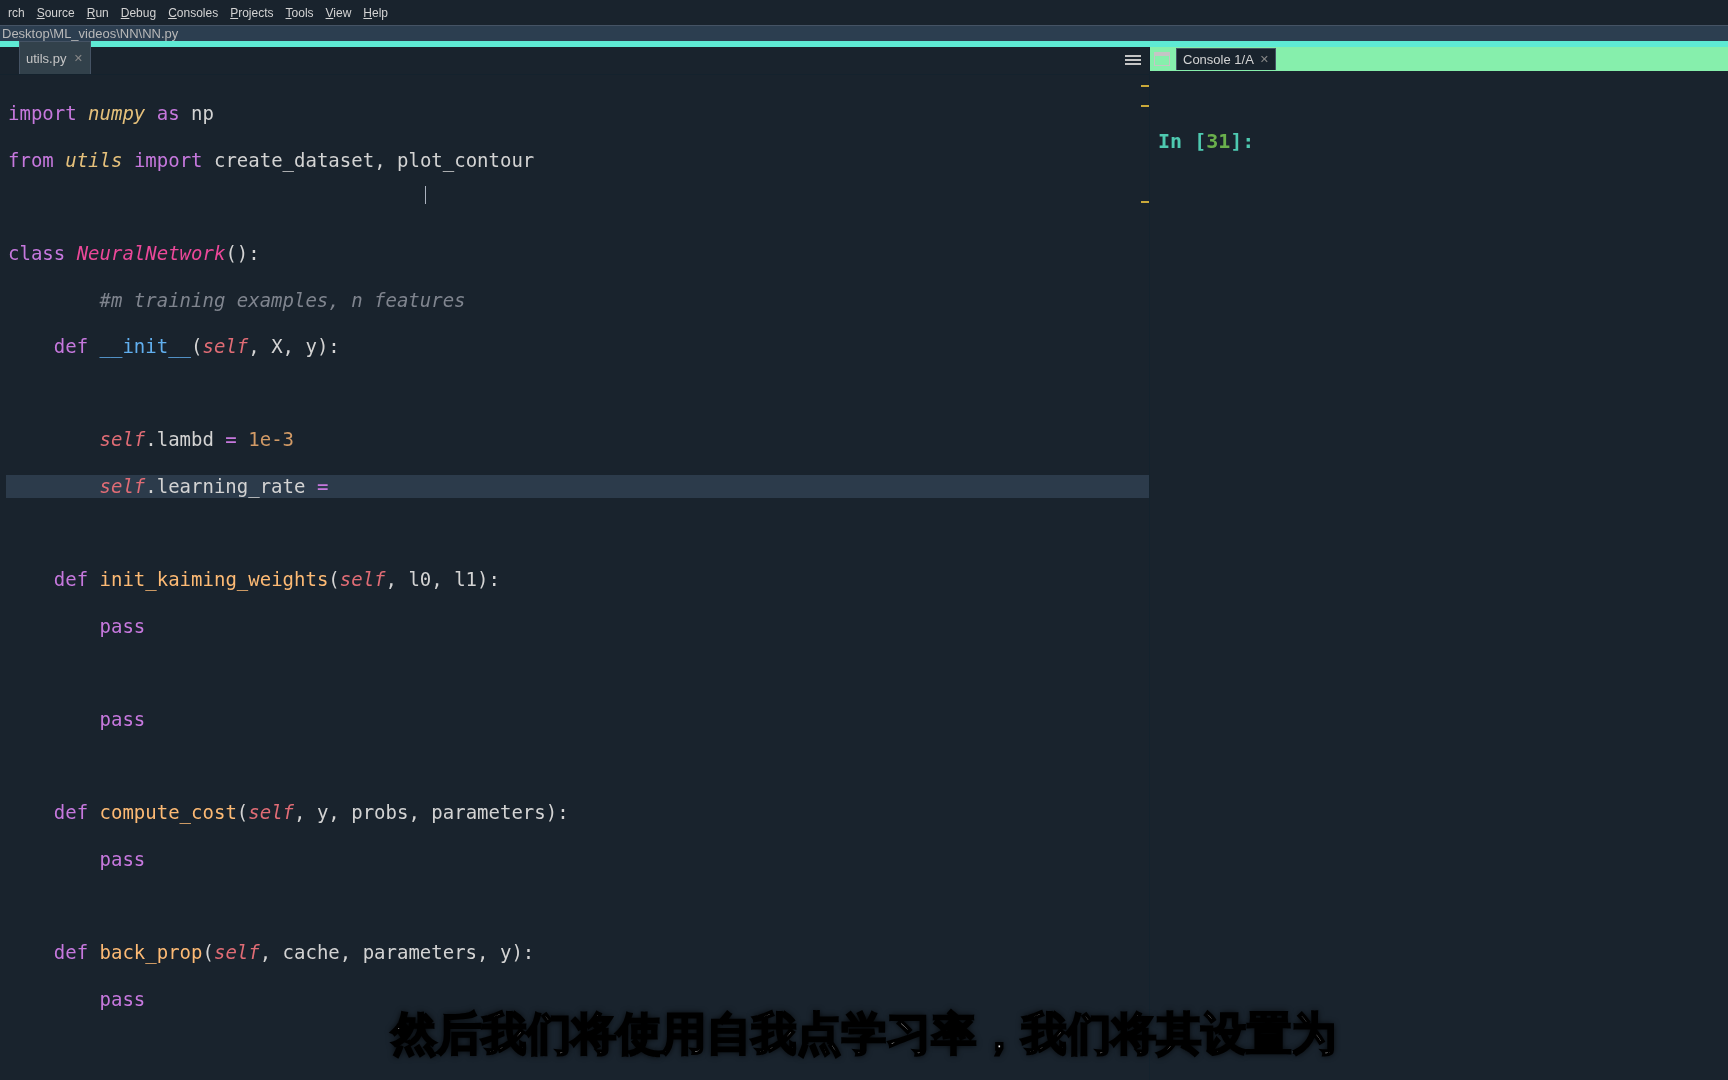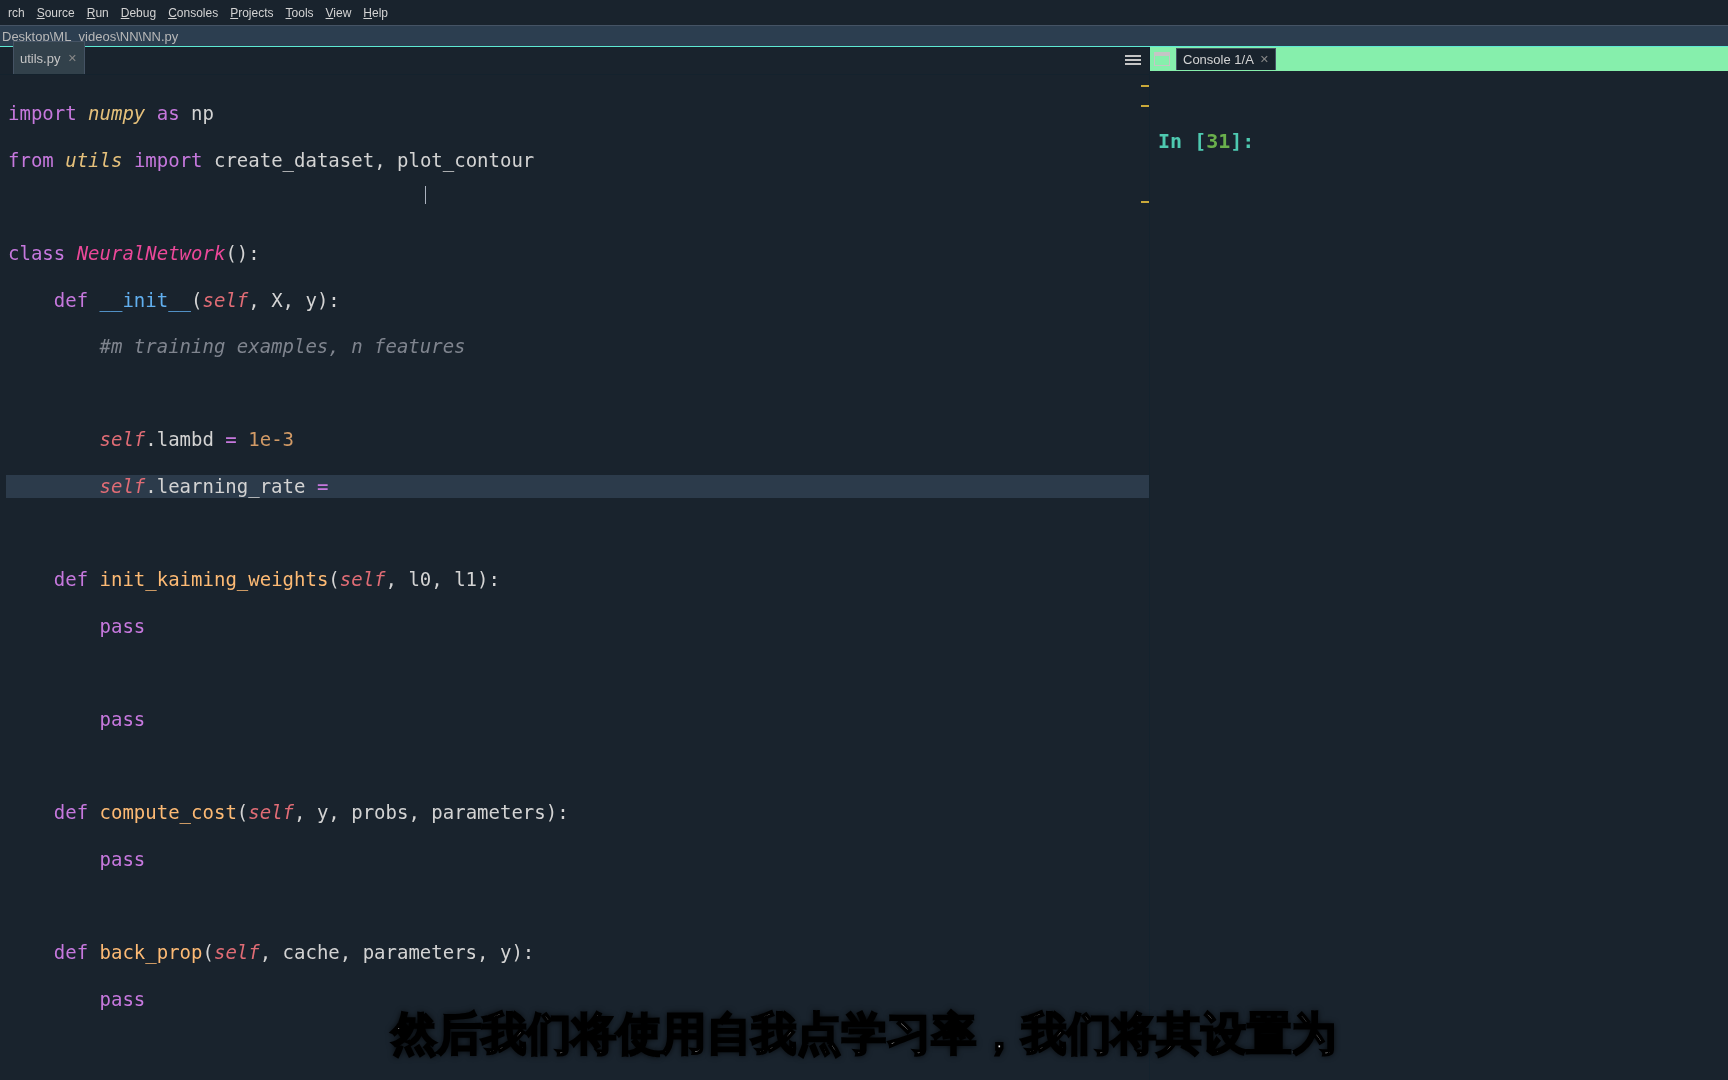--- a/index.html
+++ b/index.html
@@ -29,21 +29,21 @@
 .filepath-bar {
   background: #2c3e50;
   height: 22px;
   display: flex;
   align-items: center;
   padding-left: 2px;
   font-family: "Segoe UI", sans-serif;
   font-size: 13px;
   color: #b8b8b8;
   border-top: 1px solid #455364;
-  border-bottom: 1px solid #5eead4;
+  border-bottom: 6px solid #5eead4;
 }
 .main-row {
   display: flex;
   height: calc(100% - 47px);
 }
 .editor-pane {
   width: 1150px;
   display: flex;
   flex-direction: column;
   border-right: 1px solid #14222d;
@@ -60,21 +60,21 @@
   display: flex;
   align-items: center;
   height: 24px;
   background: #32414b;
   padding: 16px 6px;
   font-family: "Segoe UI", sans-serif;
   font-size: 13px;
   color: #c5c5c5;
   border: 1px solid #455364;
   border-bottom: none;
-  margin-left: 13px;
+  margin-left: 19px;
 }
 .tab .close {
   margin-left: 6px;
   width: 12px;
   height: 12px;
   display: inline-flex;
   align-items: center;
   justify-content: center;
   color: #888;
   font-size: 11px;
@@ -232,22 +232,22 @@
           <div></div>
         </div>
     </div>
     <div class="editor-body">
       <div class="gutter"></div>
       <div class="code">
 <div class="line"><span class="kw">import</span> <span class="bi">numpy</span> <span class="kw">as</span> <span>np</span></div>
 <div class="line"><span class="kw">from</span> <span class="bi">utils</span> <span class="kw">import</span> <span>create_dataset</span>, <span>plot_contour</span></div>
 <div class="line"></div>
 <div class="line"><span class="kw">class</span> <span class="cls">NeuralNetwork</span>():</div>
+<div class="line">        <span class="cmt">#m training examples, n features</span></div>
 <div class="line">    <span class="kw">def</span> <span class="dunderfn">__init__</span>(<span class="self">self</span><span>, X, y):</span></div>
-<div class="line">        <span class="cmt">#m training examples, n features</span></div>
 <div class="line"></div>
 <div class="line">        <span class="self">self</span><span>.lambd </span><span class="op">=</span> <span class="num">1e-3</span></div>
 <div class="line highlight-line">        <span class="self">self</span><span>.learning_rate </span><span class="op">=</span> </div>
 <div class="line"></div>
 <div class="line">    <span class="kw">def</span> <span class="fn">init_kaiming_weights</span>(<span class="self">self</span><span>, l0, l1):</span></div>
 <div class="line">        <span class="kw">pass</span></div>
 <div class="line"></div>
 <div class="line">        <span class="kw">pass</span></div>
 <div class="line"></div>
 <div class="line">    <span class="kw">def</span> <span class="fn">compute_cost</span>(<span class="self">self</span><span>, y, probs, parameters):</span></div>

